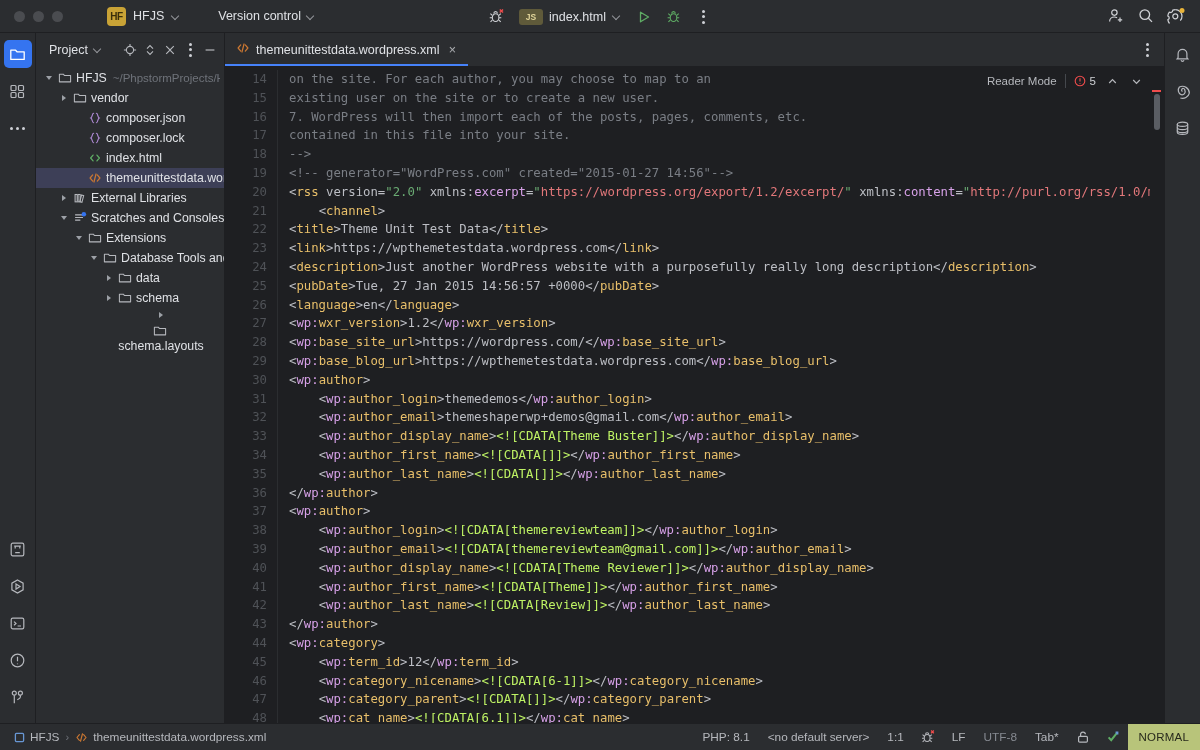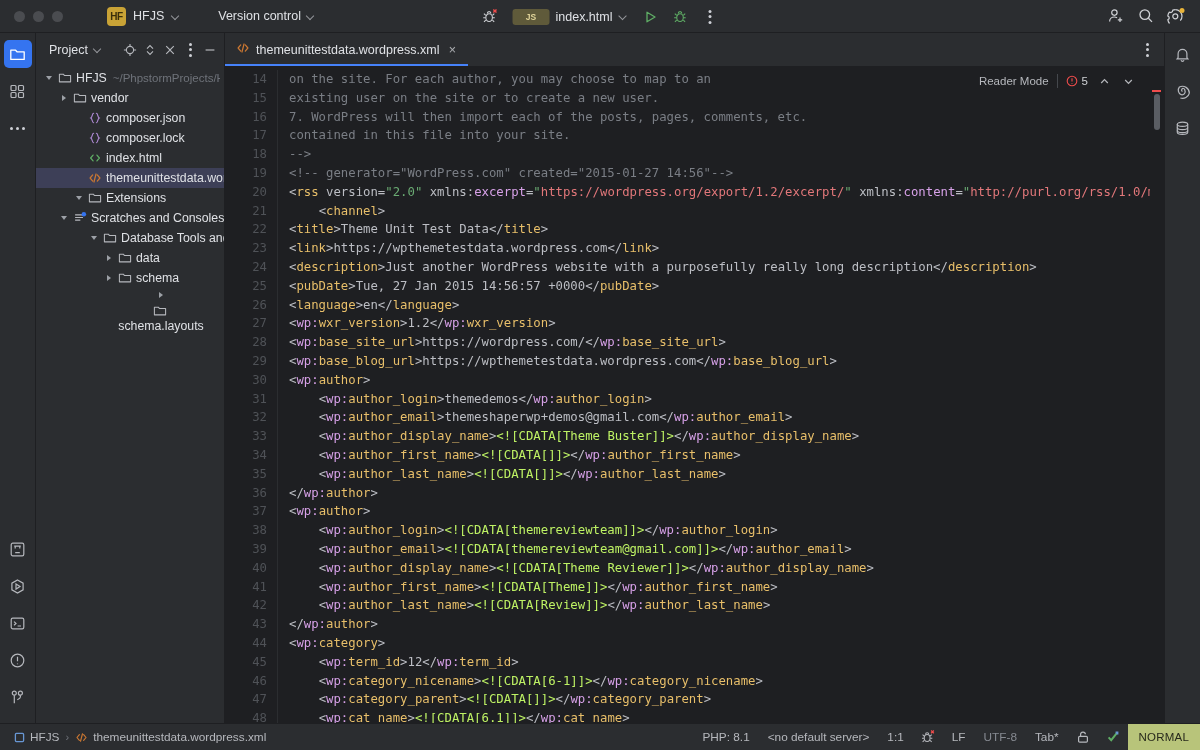--- a/index.html
+++ b/index.html
@@ -55,21 +55,21 @@
   .icon-btn {
     width: 28px; height: 26px; border-radius: 4px;
     display: flex; align-items: center; justify-content: center;
     cursor: default;
   }
   .run-config {
     display: flex; align-items: center; gap: 6px;
     padding: 3px 7px; border-radius: 4px; cursor: default;
   }
   .js-badge {
-    width: 37px; height: 16px; border-radius: 3px;
+    width: 24px; height: 16px; border-radius: 3px;
     background: #5f5a3a; color: #e0d49a;
     font-size: 8.5px; font-weight: bold;
     display: flex; align-items: center; justify-content: center;
   }
   .rc-name { color: #dfe1e5; font-size: 12.5px; }
   .kebab { display: flex; flex-direction: column; gap: 2.5px; align-items:center; }
   .kebab i { width: 3px; height: 3px; border-radius: 50%; background: #ced0d6; display:block; }
 
   
   .body { flex: 1 1 auto; display: flex; min-height: 0; }
@@ -159,21 +159,21 @@
   .c-punct { color: #bcbec4; }
   .c-attr  { color: #bcbec4; }
   .c-attrn { color: #d7a1e8; }
   .c-str   { color: #6aab73; }
   .c-link  { color: #e2777a; }
   .c-txt   { color: #bcbec4; }
   .c-cdata { color: #bef264; }
 
   
   .reader-bar {
-    position: absolute; top: 0px; right: 28px;
+    position: absolute; top: 0px; right: 20px;
     display: flex; align-items: center; gap: 8px;
     font-size: 11.5px; color: #b6b8bd; z-index: 5;
     padding-top: 7px;
   }
   .rb-sep { width:1px; height: 14px; background: #45484d; }
   .err-count { display:flex; align-items:center; gap:4px; color:#cfd1d5; }
   .nav-arrow { width: 16px; height: 16px; display:flex; align-items:center; justify-content:center; border-radius:3px; }
 
   
   .marker-track {
@@ -470,44 +470,59 @@
               <svg width="14" height="14" viewBox="0 0 16 16">
                 <g fill="none" stroke="#cc7832" stroke-width="1.4" stroke-linecap="round" stroke-linejoin="round">
                   <path d="M5.4 4.4L2.4 8l3 3.6"></path>
                   <path d="M10.6 4.4L13.6 8l-3 3.6"></path>
                   <path d="M9.2 3.4l-2.4 9.2"></path>
                 </g>
               </svg>
             </span>
             <span>themeunittestdata.wordp</span>
           </div>
+          <div class="node" style="padding-left: 21px;">
+            <span class="arrow right">
+              <span></span>
+            </span>
+            <span class="ficon">
+              <svg width="14" height="14" viewBox="0 0 16 16">
+                <g fill="none" stroke="#b6b8bd" stroke-width="1.2">
+                  <rect x="2.4" y="4" width="2.4" height="8.4"></rect>
+                  <rect x="5.8" y="4" width="2.4" height="8.4"></rect>
+                  <path d="M9.8 4.6l2.4.7-2 7.6-2.4-.7z"></path>
+                </g>
+              </svg>
+            </span>
+            <span>External Libraries</span>
+          </div>
+          <div class="node" style="padding-left: 21px;">
+            <span class="arrow down">
+              <span></span>
+            </span>
+            <span class="ficon">
+              <svg width="14" height="14" viewBox="0 0 16 16">
+                <g fill="none" stroke="#b6b8bd" stroke-width="1.2">
+                  <path d="M2.4 4.4h9M2.4 7.4h9M2.4 10.4h6"></path>
+                </g>
+                <circle cx="12.4" cy="3.6" r="2.6" fill="#3574f0"></circle>
+              </svg>
+            </span>
+            <span>Scratches and Consoles</span>
+          </div>
           <div class="node" style="padding-left: 36px;">
             <span class="arrow down">
               <span></span>
             </span>
             <span class="ficon">
               <svg width="14" height="14" viewBox="0 0 16 16">
                 <path d="M1.6 3.6h4.4l1.3 1.5h7.1v7.3H1.6z" fill="none" stroke="#b6b8bd" stroke-width="1.2" stroke-linejoin="round"></path>
               </svg>
             </span>
             <span>Extensions</span>
-          </div>
-          <div class="node" style="padding-left: 21px;">
-            <span class="arrow down">
-              <span></span>
-            </span>
-            <span class="ficon">
-              <svg width="14" height="14" viewBox="0 0 16 16">
-                <g fill="none" stroke="#b6b8bd" stroke-width="1.2">
-                  <path d="M2.4 4.4h9M2.4 7.4h9M2.4 10.4h6"></path>
-                </g>
-                <circle cx="12.4" cy="3.6" r="2.6" fill="#3574f0"></circle>
-              </svg>
-            </span>
-            <span>Scratches and Consoles</span>
           </div>
           <div class="node" style="padding-left: 51px;">
             <span class="arrow down">
               <span></span>
             </span>
             <span class="ficon">
               <svg width="14" height="14" viewBox="0 0 16 16">
                 <path d="M1.6 3.6h4.4l1.3 1.5h7.1v7.3H1.6z" fill="none" stroke="#b6b8bd" stroke-width="1.2" stroke-linejoin="round"></path>
               </svg>
             </span>

